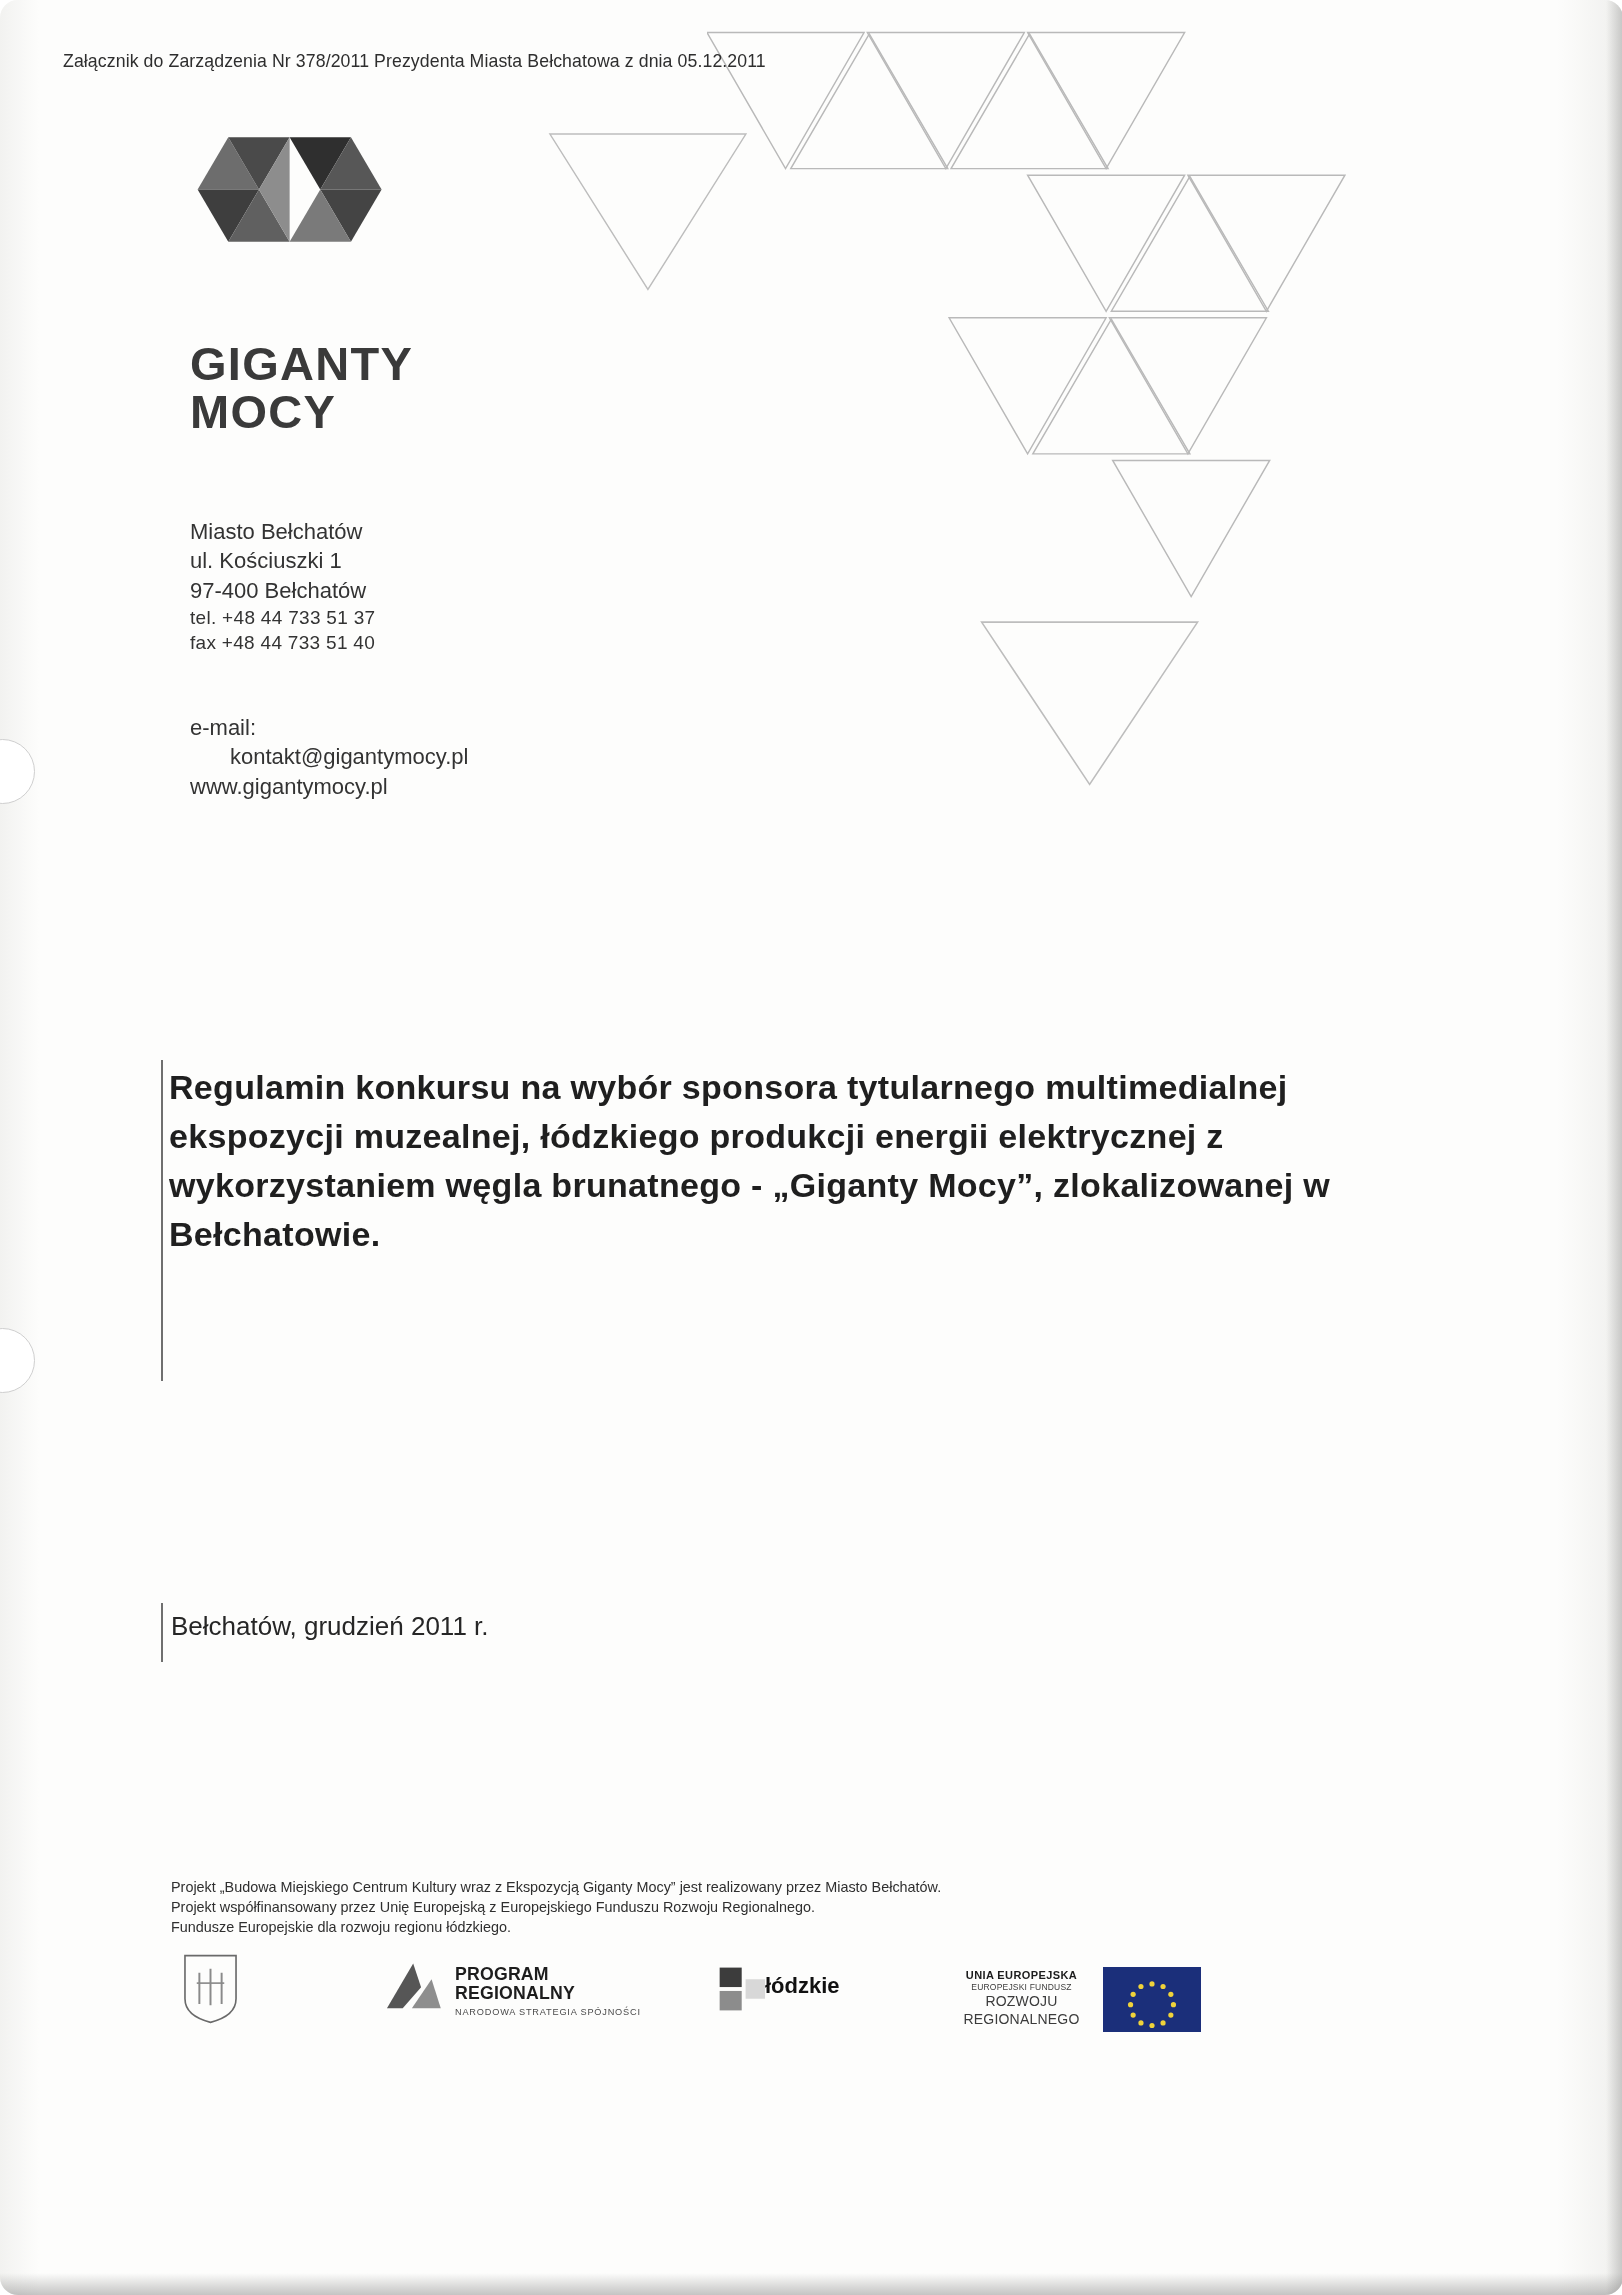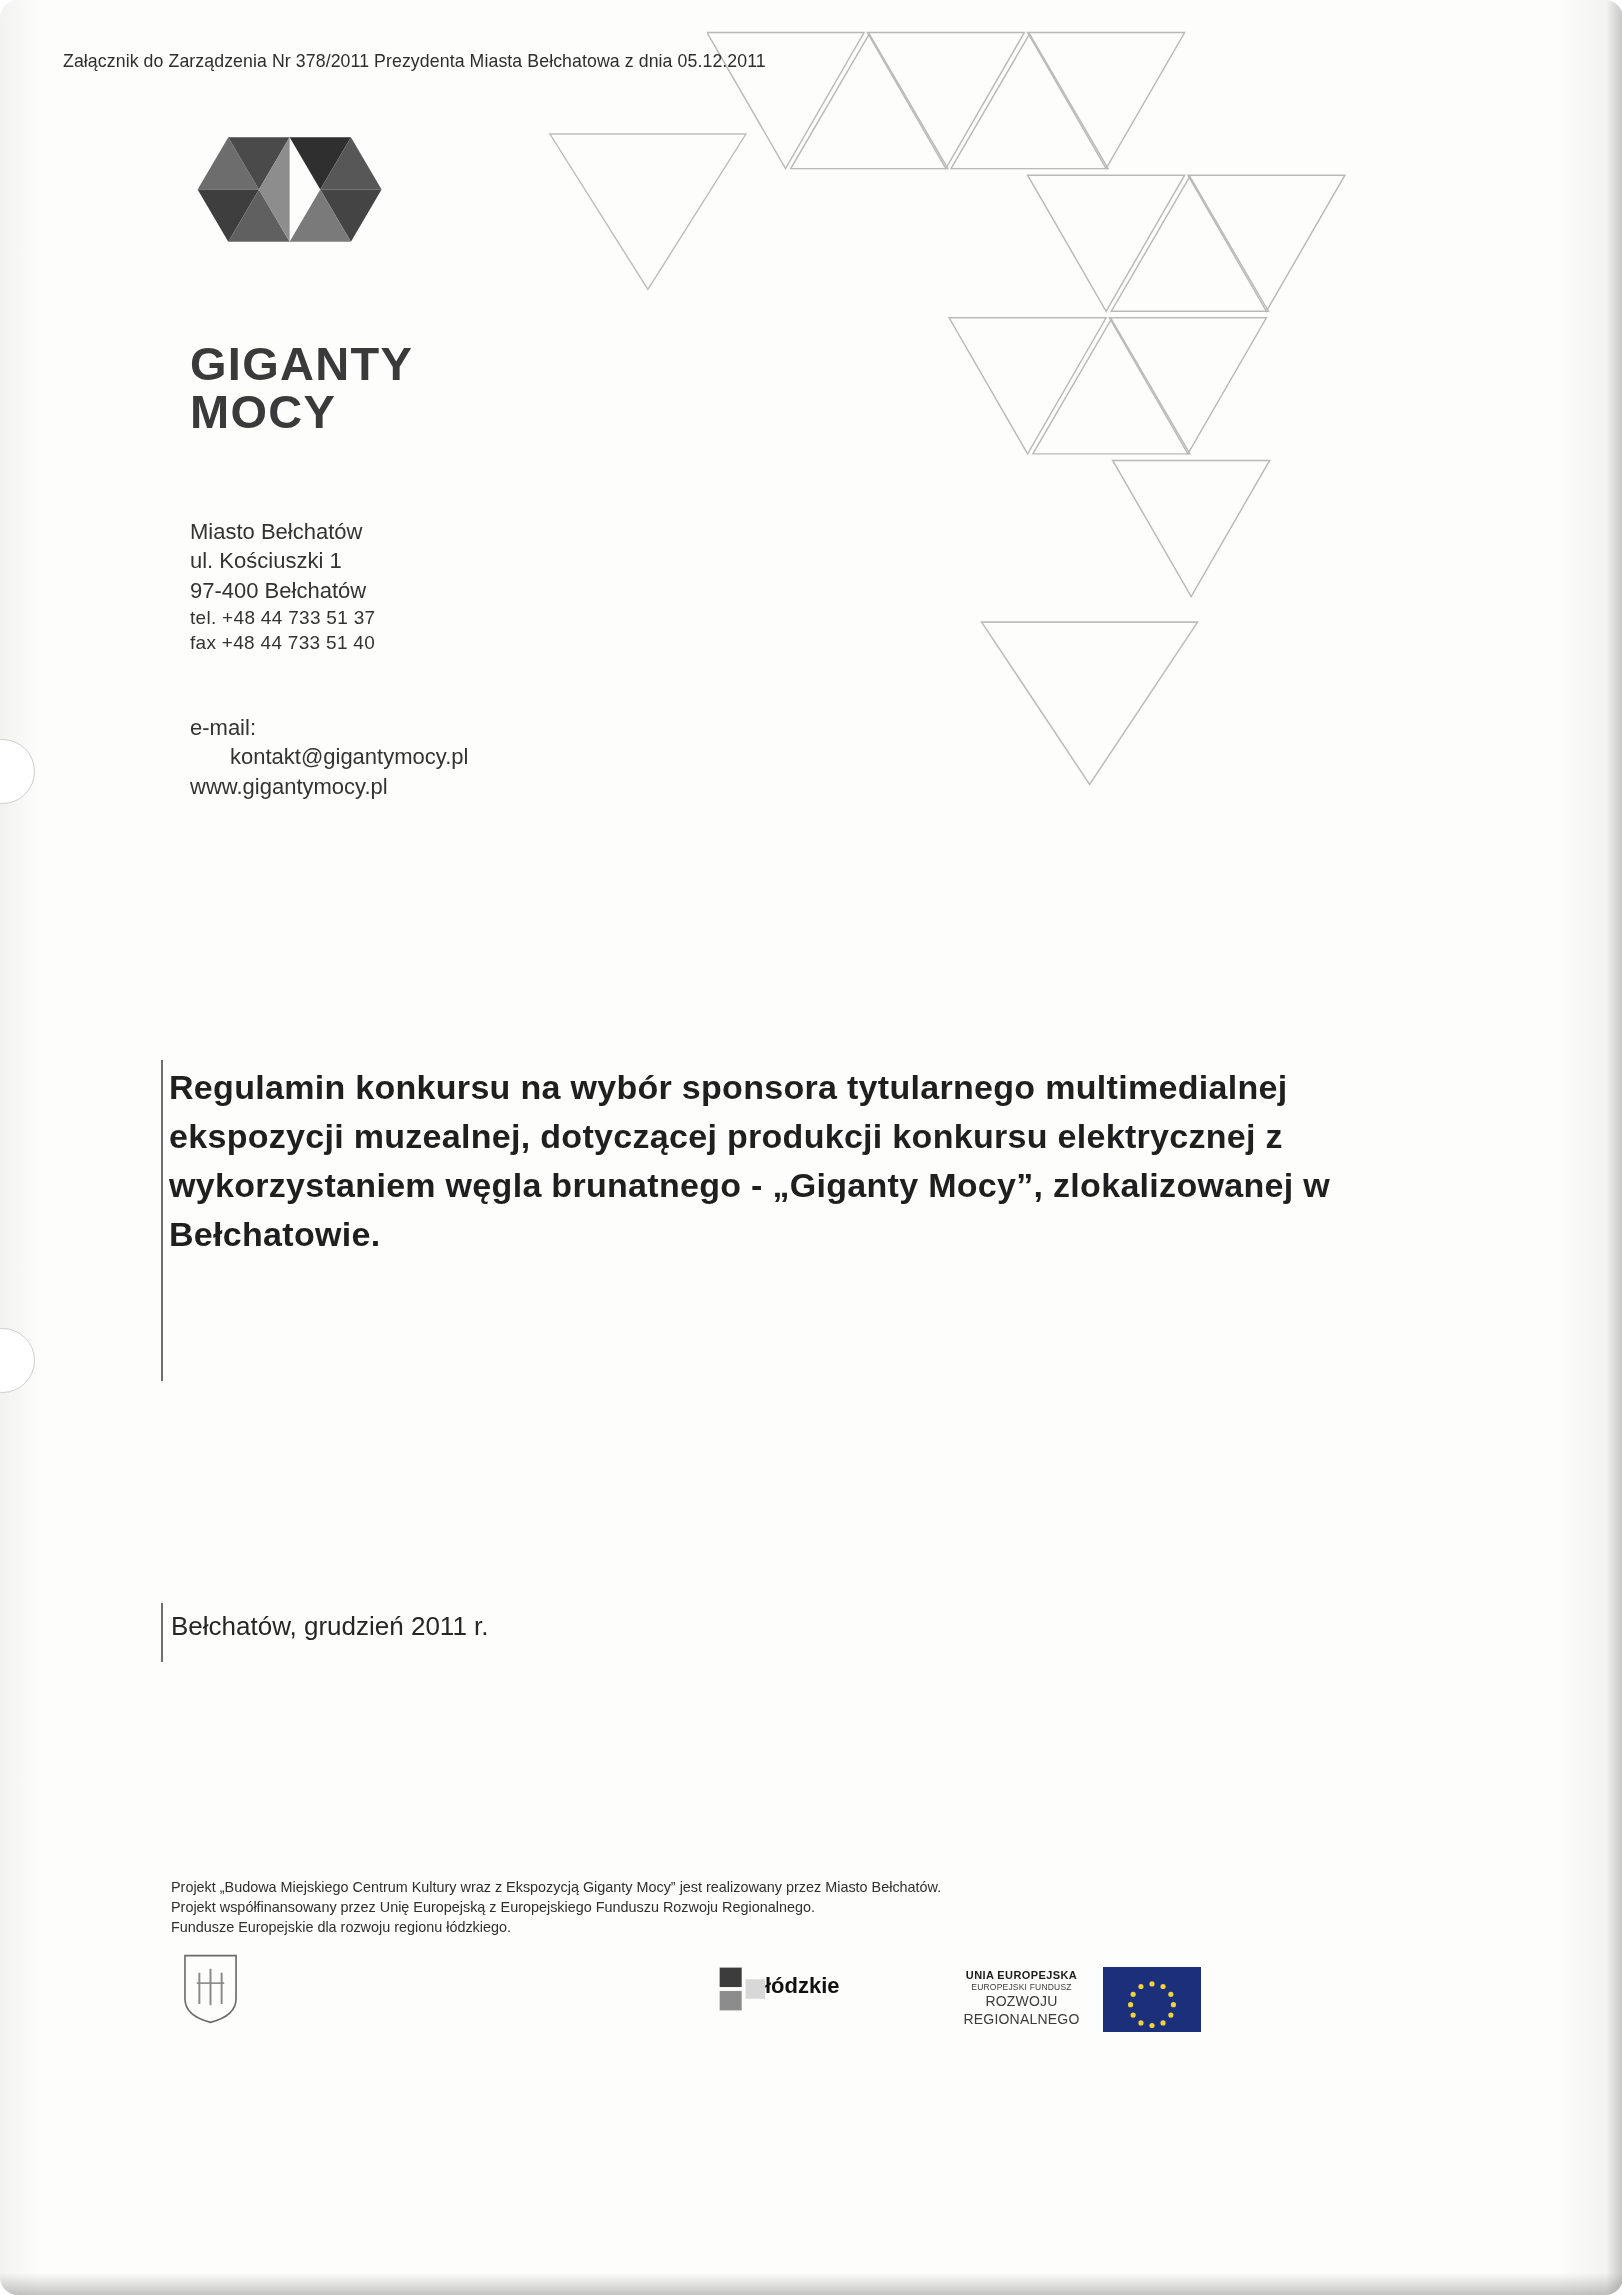--- a/index.html
+++ b/index.html
@@ -312,40 +312,51 @@
     <div>e-mail:</div>
     <div class="link">kontakt@gigantymocy.pl</div>
     <div>www.gigantymocy.pl</div>
   </div>
 
   <div class="hole h1"></div>
   <div class="hole h2"></div>
 
   <div class="title-rule"></div>
   <div class="title-wrap">
-    <div class="doc-title">Regulamin konkursu na wybór sponsora tytularnego multimedialnej ekspozycji muzealnej, dotyczącej produkcji konkursu elektrycznej z wykorzystaniem węgla brunatnego - „Giganty Mocy”, zlokalizowanej w Bełchatowie.</div>
+    <div class="doc-title">Regulamin konkursu na wybór sponsora tytularnego multimedialnej ekspozycji muzealnej, łódzkiego produkcji energii elektrycznej z wykorzystaniem węgla brunatnego - „Giganty Mocy”, zlokalizowanej w Bełchatowie.</div>
   </div>
 
   <div class="place-date-rule"></div>
   <div class="place-date">Bełchatów, grudzień 2011 r.</div>
 
   <div class="footer-text">
     <div>Projekt „Budowa Miejskiego Centrum Kultury wraz z Ekspozycją Giganty Mocy” jest realizowany przez Miasto Bełchatów.</div>
     <div>Projekt współfinansowany przez Unię Europejską z Europejskiego Funduszu Rozwoju Regionalnego.</div>
     <div>Fundusze Europejskie dla rozwoju regionu łódzkiego.</div>
   </div>
 
   <div class="footer-logos">
 
     <svg class="fl crest" viewBox="0 0 90 110" xmlns="http://www.w3.org/2000/svg">
       <path d="M6 4 H84 V70 Q84 96 45 106 Q6 96 6 70 Z" fill="none" stroke="#6a6a6a" stroke-width="2.5"></path>
       <path d="M28 30 L28 78 M45 24 L45 80 M62 30 L62 78" stroke="#8a8a8a" stroke-width="3" fill="none"></path>
       <path d="M24 46 H66" stroke="#8a8a8a" stroke-width="2.5"></path>
     </svg>
 
+    <div class="fl prog">
+      <svg style="position:absolute;left:0;top:3.9px;width:63px;height:63px;" viewBox="0 0 96 96" xmlns="http://www.w3.org/2000/svg">
+        <polygon points="6,78 46,10 58,46 30,78" fill="#565656"></polygon>
+        <polygon points="44,78 74,34 88,78" fill="#8e8e8e"></polygon>
+      </svg>
+      <div class="pg-text">
+        <div>PROGRAM</div>
+        <div>REGIONALNY</div>
+      </div>
+      <div class="pg-sub">NARODOWA STRATEGIA SPÓJNOŚCI</div>
+    </div>
 
     <div class="fl lodz">
       <svg style="position:absolute;left:0;top:11.8px;width:52px;height:48px;" viewBox="0 0 80 74" xmlns="http://www.w3.org/2000/svg">
         <rect x="4" y="4" width="34" height="30" fill="#3c3c3c"></rect>
         <rect x="4" y="40" width="34" height="30" fill="#8c8c8c"></rect>
         <rect x="44" y="22" width="30" height="30" fill="#d8d8d8"></rect>
       </svg>
       <div class="lz-text">łódzkie</div>
     </div>
 

